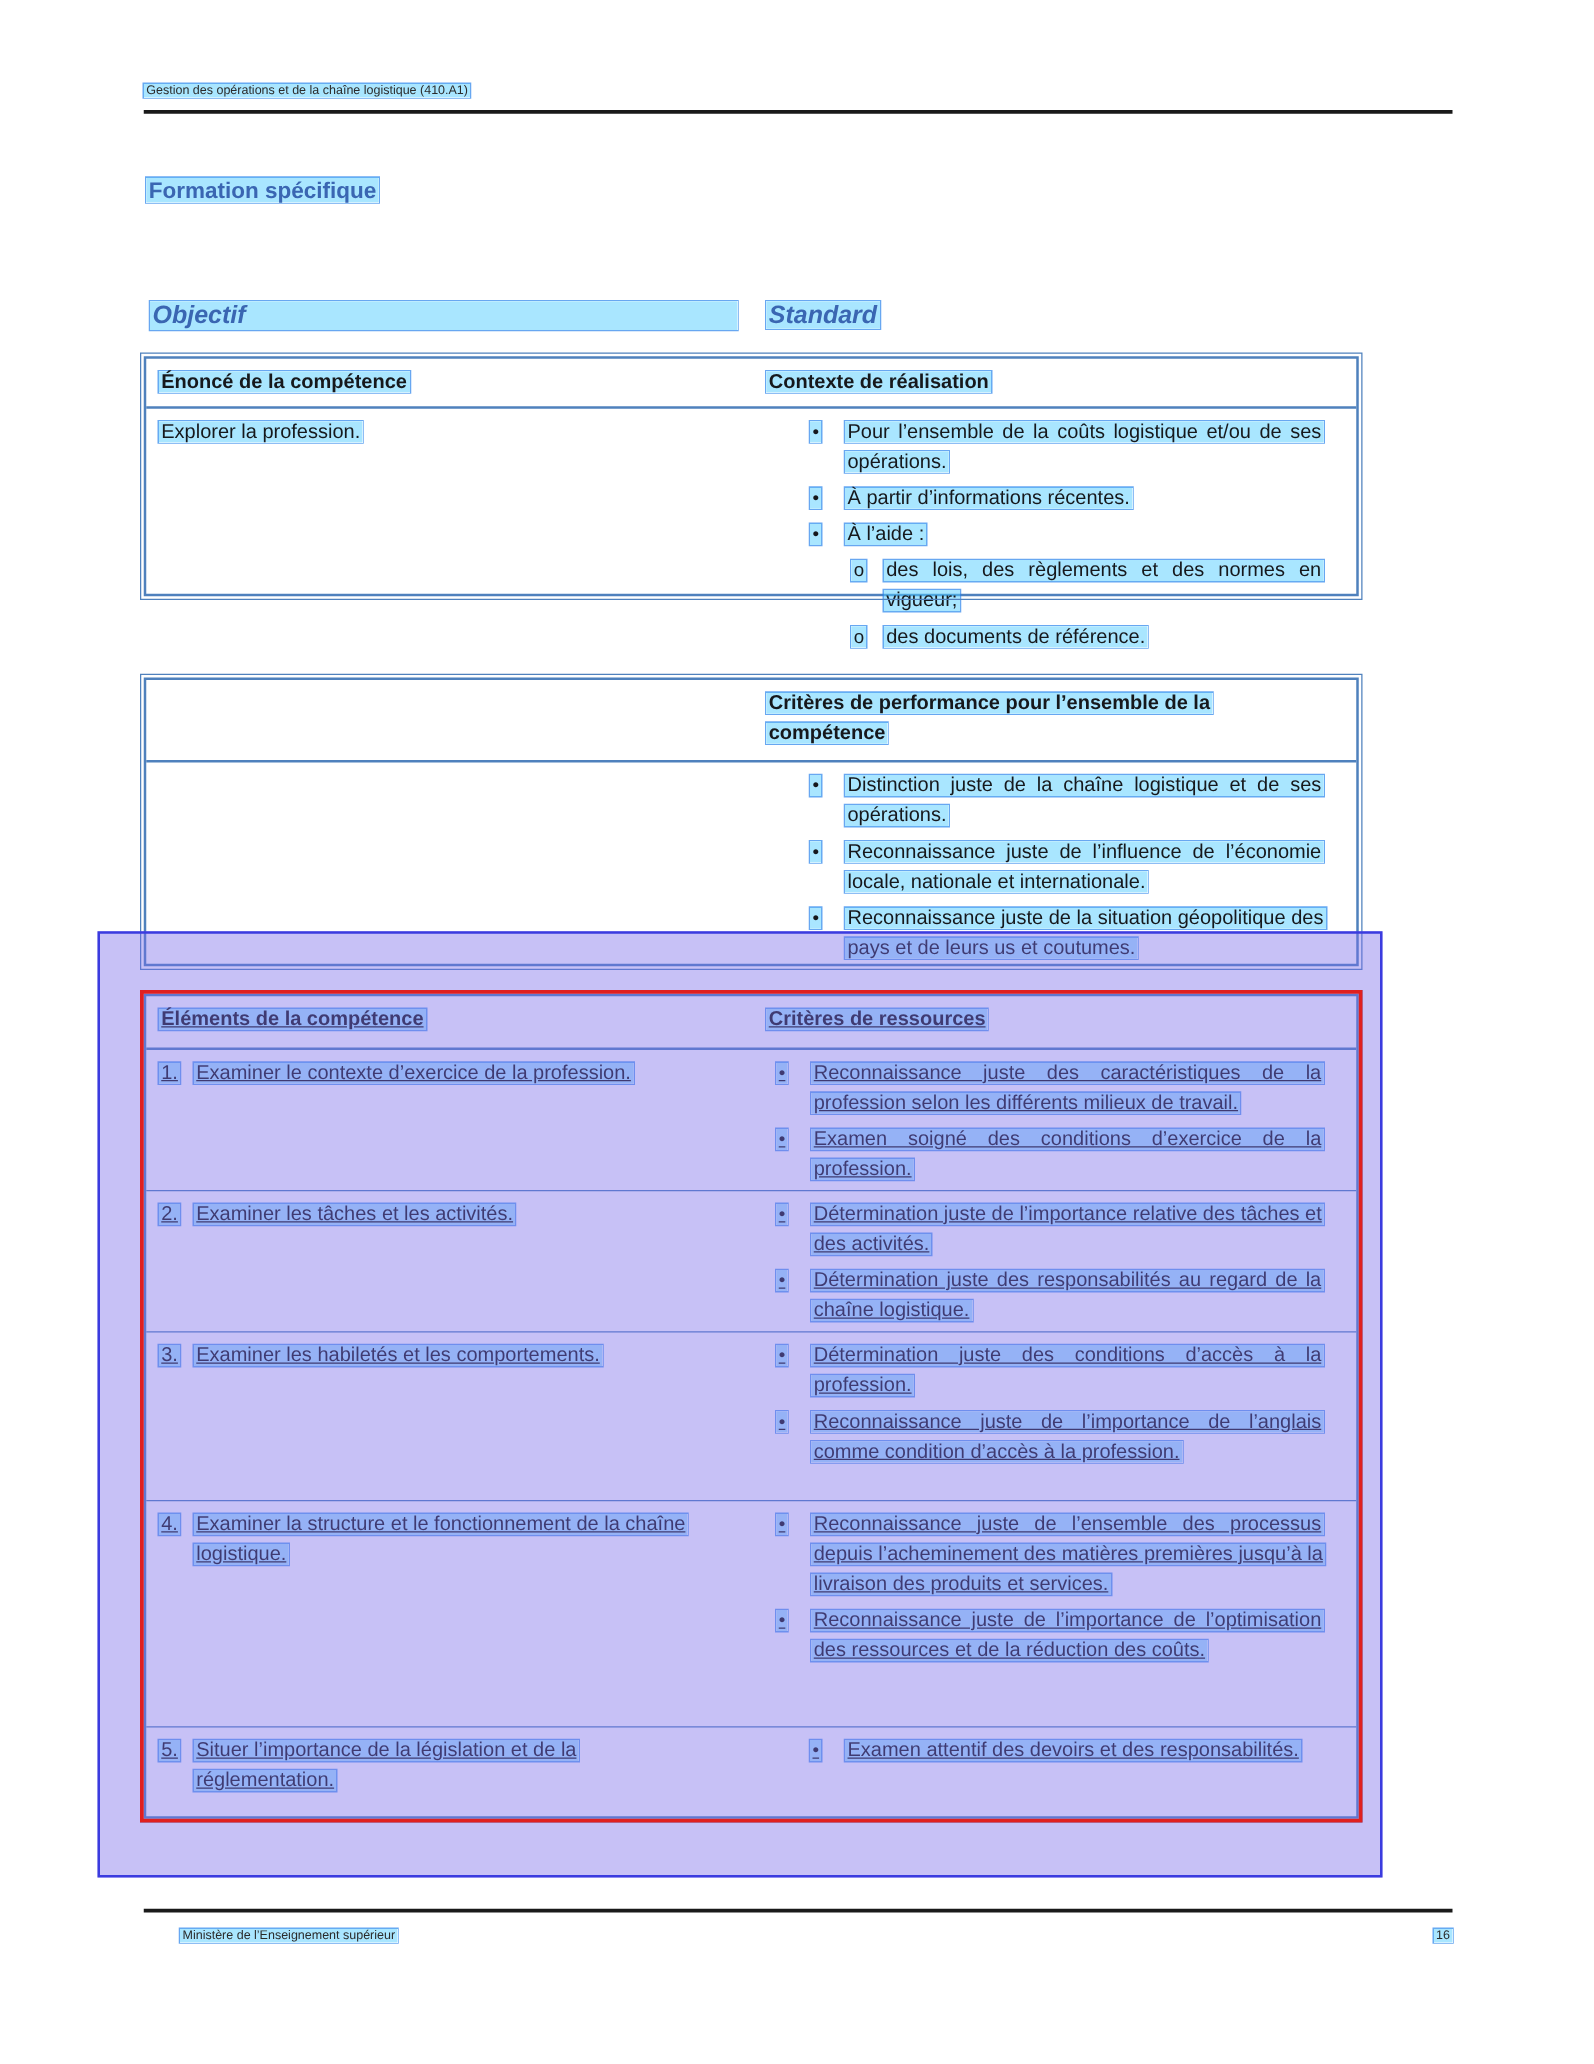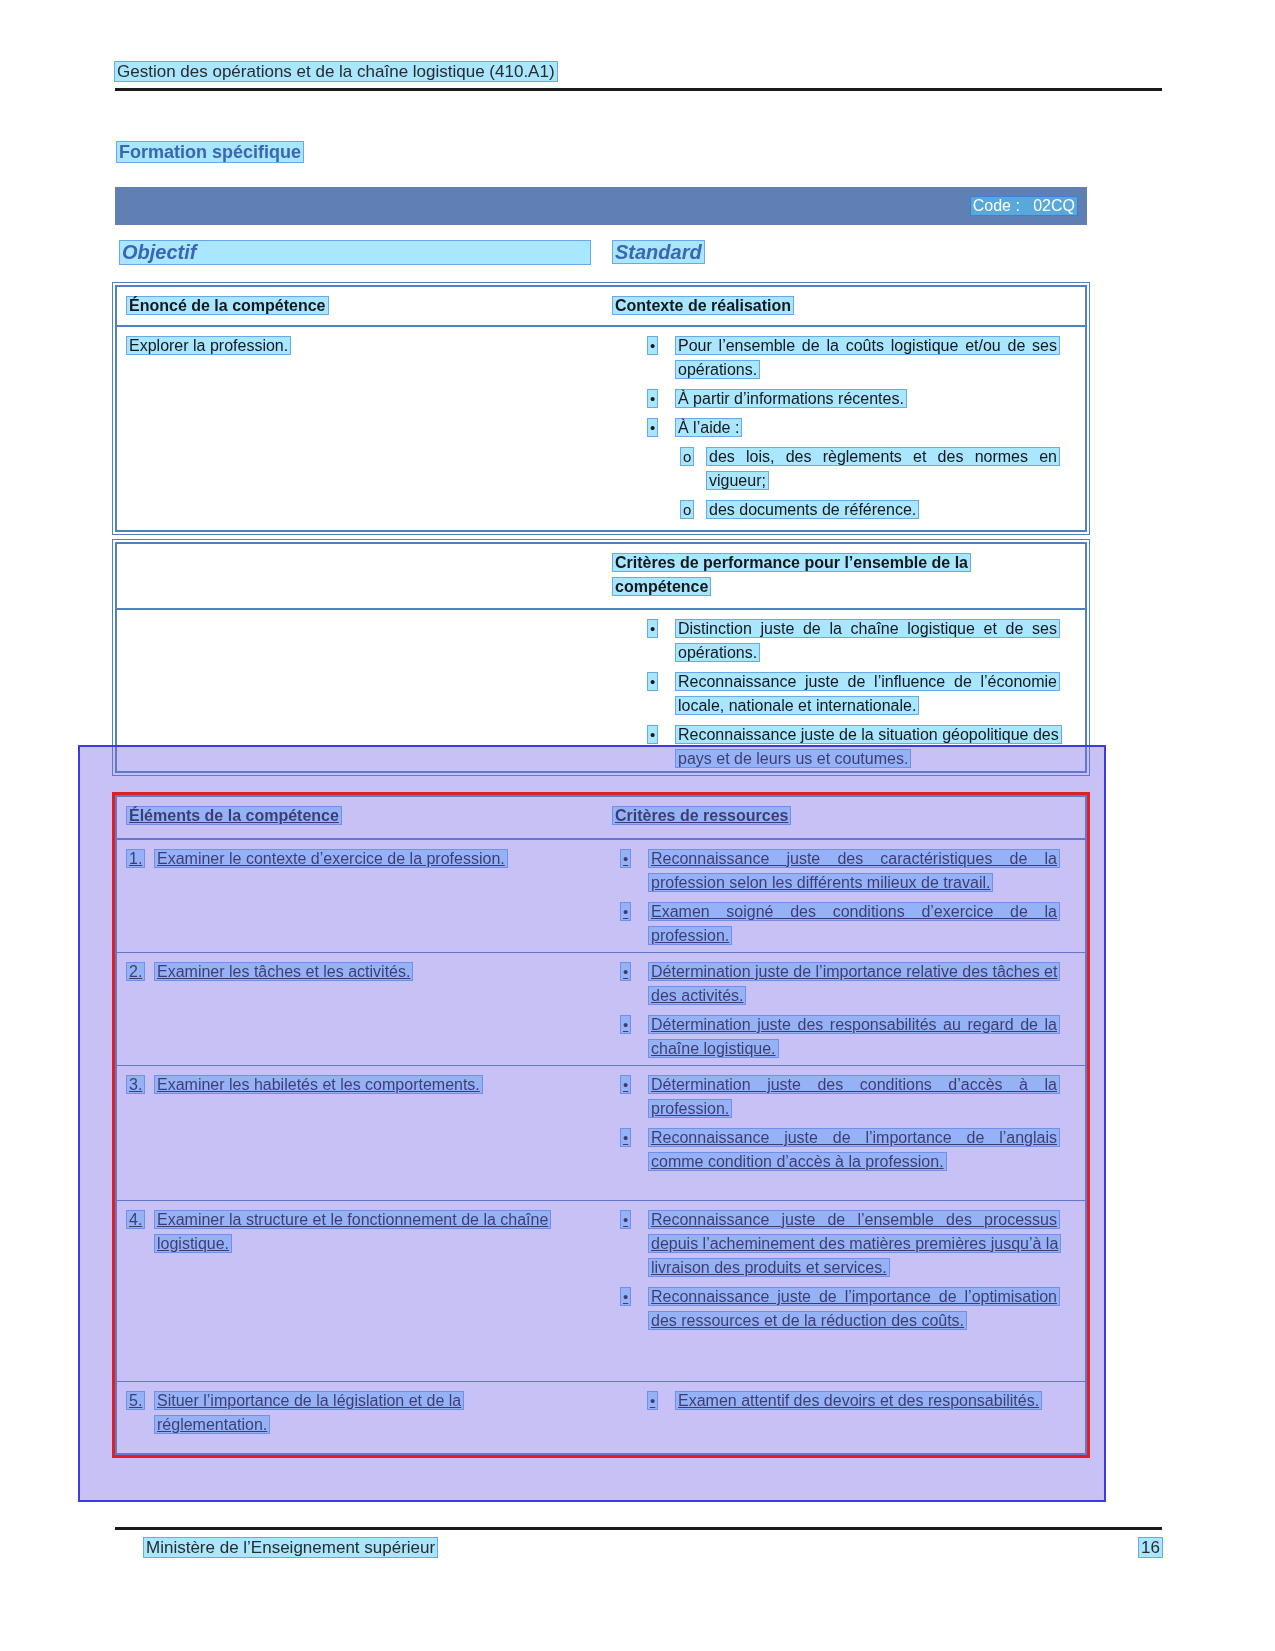--- a/index.html
+++ b/index.html
@@ -16,21 +16,21 @@
 
   
   .hl {
     background: rgba(84, 205, 255, 0.50);
     box-shadow: 0 0 0 1px rgba(40, 130, 235, 0.70);
     padding: 0 2px;
     box-decoration-break: clone;
     -webkit-box-decoration-break: clone;
   }
 
-  .small-text { font-size: 17px; color: #2b2b2b; }
+  .small-text { font-size: 10px; color: #2b2b2b; }
 
   .running-header { position: absolute; left: 115px; top: 62px; }
   .top-rule { position: absolute; left: 115px; top: 88px; width: 1047px; height: 3px; background: var(--rule-black, #1a1a1a); }
 
   .page-title {
     position: absolute; left: 117px; top: 142px;
     font-size: 18px; font-weight: bold;
     color: var(--heading-blue, #3a66b2);
     margin: 0;
   }
@@ -50,21 +50,21 @@
 
   
   .tbl {
     position: absolute; left: 115px; width: 972px;
     border: 2px solid var(--table-border, #4f81bd);
     outline: 1px solid var(--table-border, #4f81bd);
     outline-offset: 2px;
     font-size: 16px; line-height: 24px;
     box-sizing: border-box;
   }
-  .tbl1 { top: 285px; height: 247px; }
+  .tbl1 { top: 285px; height: 192px; }
   .tbl2 { top: 542px; height: 231px; }
   .tbl3 { top: 795px; height: 660px; text-decoration: underline; }
 
   .trow { display: grid; grid-template-columns: 492px 1fr; overflow: hidden; }
   .thead { border-bottom: 2px solid var(--table-border, #4f81bd); }
   .tbl1 .thead { height: 38px; }
   .tbl2 .thead { height: 64px; }
   .tbl3 .thead { height: 41px; }
 
   .trow.body { border-bottom: 1.5px solid var(--table-border, #4f81bd); }
@@ -109,23 +109,20 @@
 
 <div class="page">
 
   <div class="running-header">
     <span class="hl small-text">Gestion des opérations et de la chaîne logistique (410.A1)</span>
   </div>
   <div class="top-rule"></div>
 
   <h1 class="page-title"><span class="hl">Formation spécifique</span></h1>
 
-  <div class="banner">
-    <span class="hl code-text">Code :   02CQ</span>
-  </div>
 
   <div class="col-heads">
     <span class="hl col-head objectif">Objectif</span><span class="hl col-head standard">Standard</span>
   </div>
 
   <section class="tbl tbl1">
     <div class="trow thead">
       <div class="cell left"><span class="hl th">Énoncé de la compétence</span></div>
       <div class="cell right"><span class="hl th">Contexte de réalisation</span></div>
     </div>

